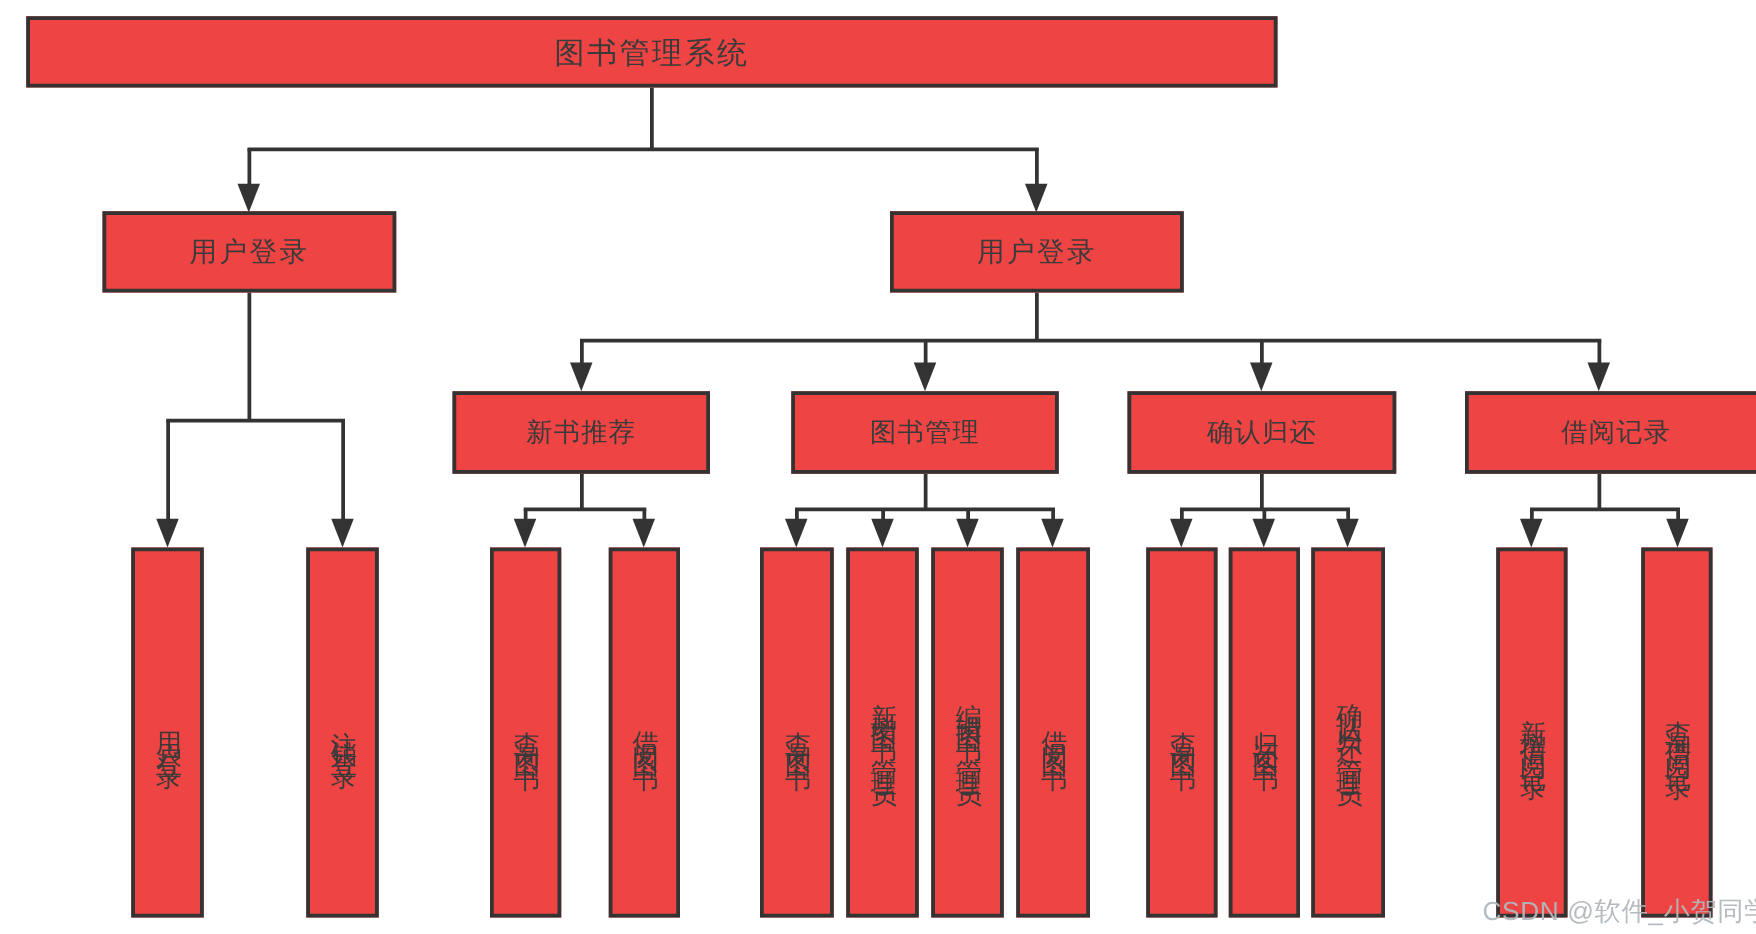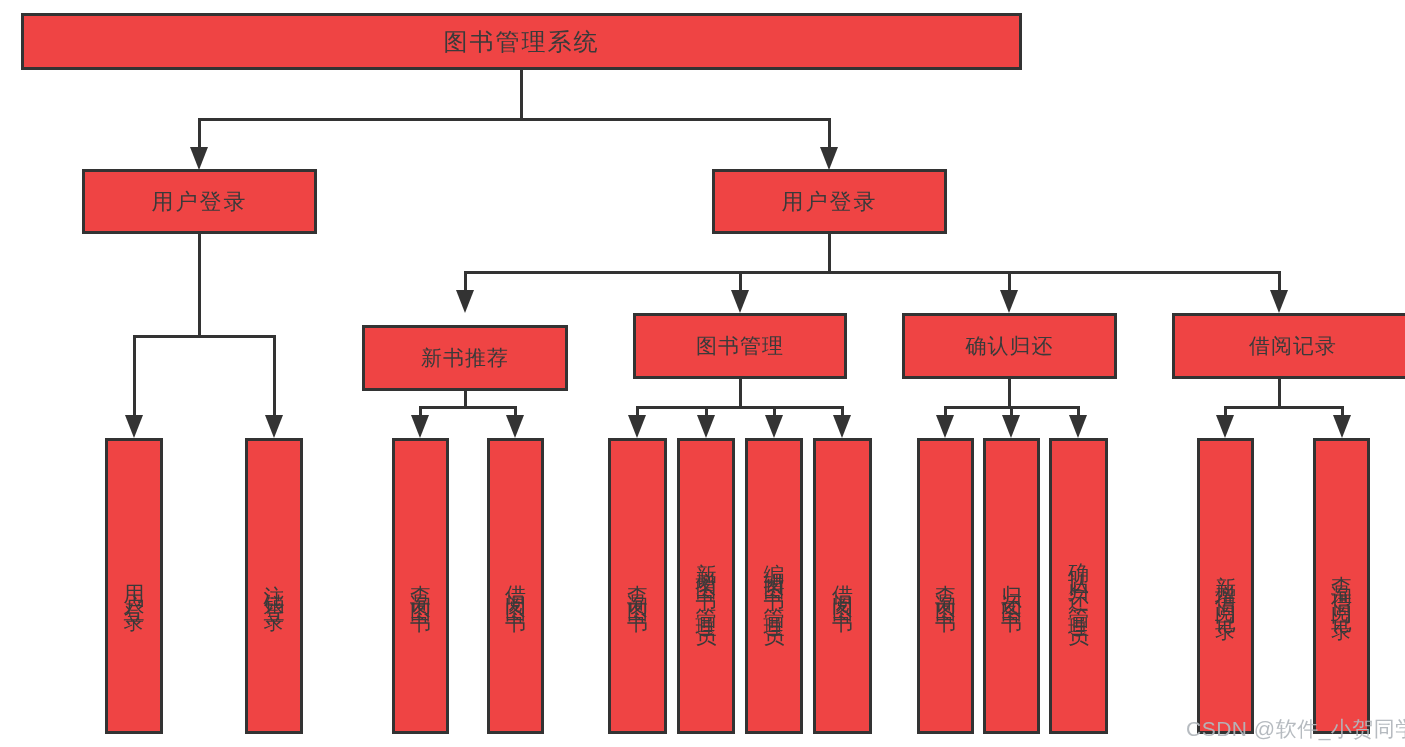--- a/index.html
+++ b/index.html
@@ -128,21 +128,21 @@
   <div>
       <div class="node lv1" style="left: 21px; top: 13px; width: 1001px; height: 57px;">
         <span class="lbl">图书管理系统</span>
       </div>
       <div class="node lv2" style="left: 82px; top: 169px; width: 235px; height: 65px;">
         <span class="lbl">用户登录</span>
       </div>
       <div class="node lv2" style="left: 712px; top: 169px; width: 235px; height: 65px;">
         <span class="lbl">用户登录</span>
       </div>
-      <div class="node lv3" style="left: 362px; top: 313px; width: 206px; height: 66px; margin-top: 12px;">
+      <div class="node lv3" style="left: 362px; top: 313px; width: 206px; height: 66px;">
         <span class="lbl">新书推荐</span>
       </div>
       <div class="node lv3" style="left: 633px; top: 313px; width: 214px; height: 66px;">
         <span class="lbl">图书管理</span>
       </div>
       <div class="node lv3" style="left: 902px; top: 313px; width: 215px; height: 66px;">
         <span class="lbl">确认归还</span>
       </div>
       <div class="node lv3" style="left: 1172px; top: 313px; width: 242px; height: 66px;">
         <span class="lbl">借阅记录</span>

